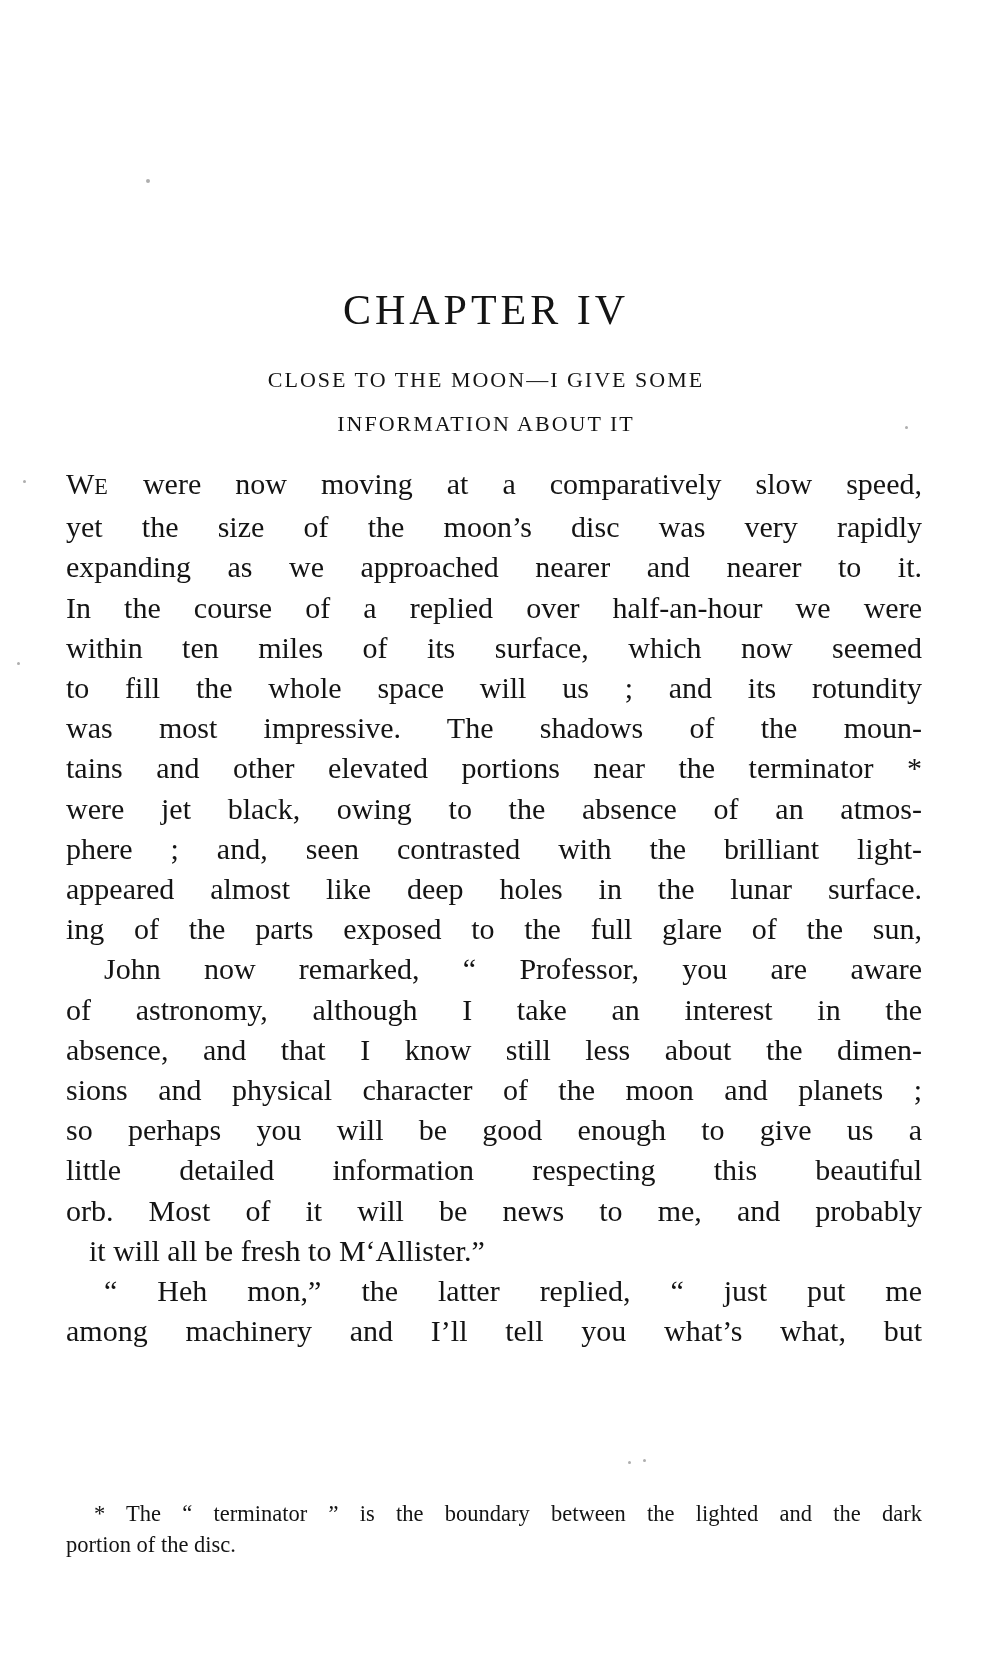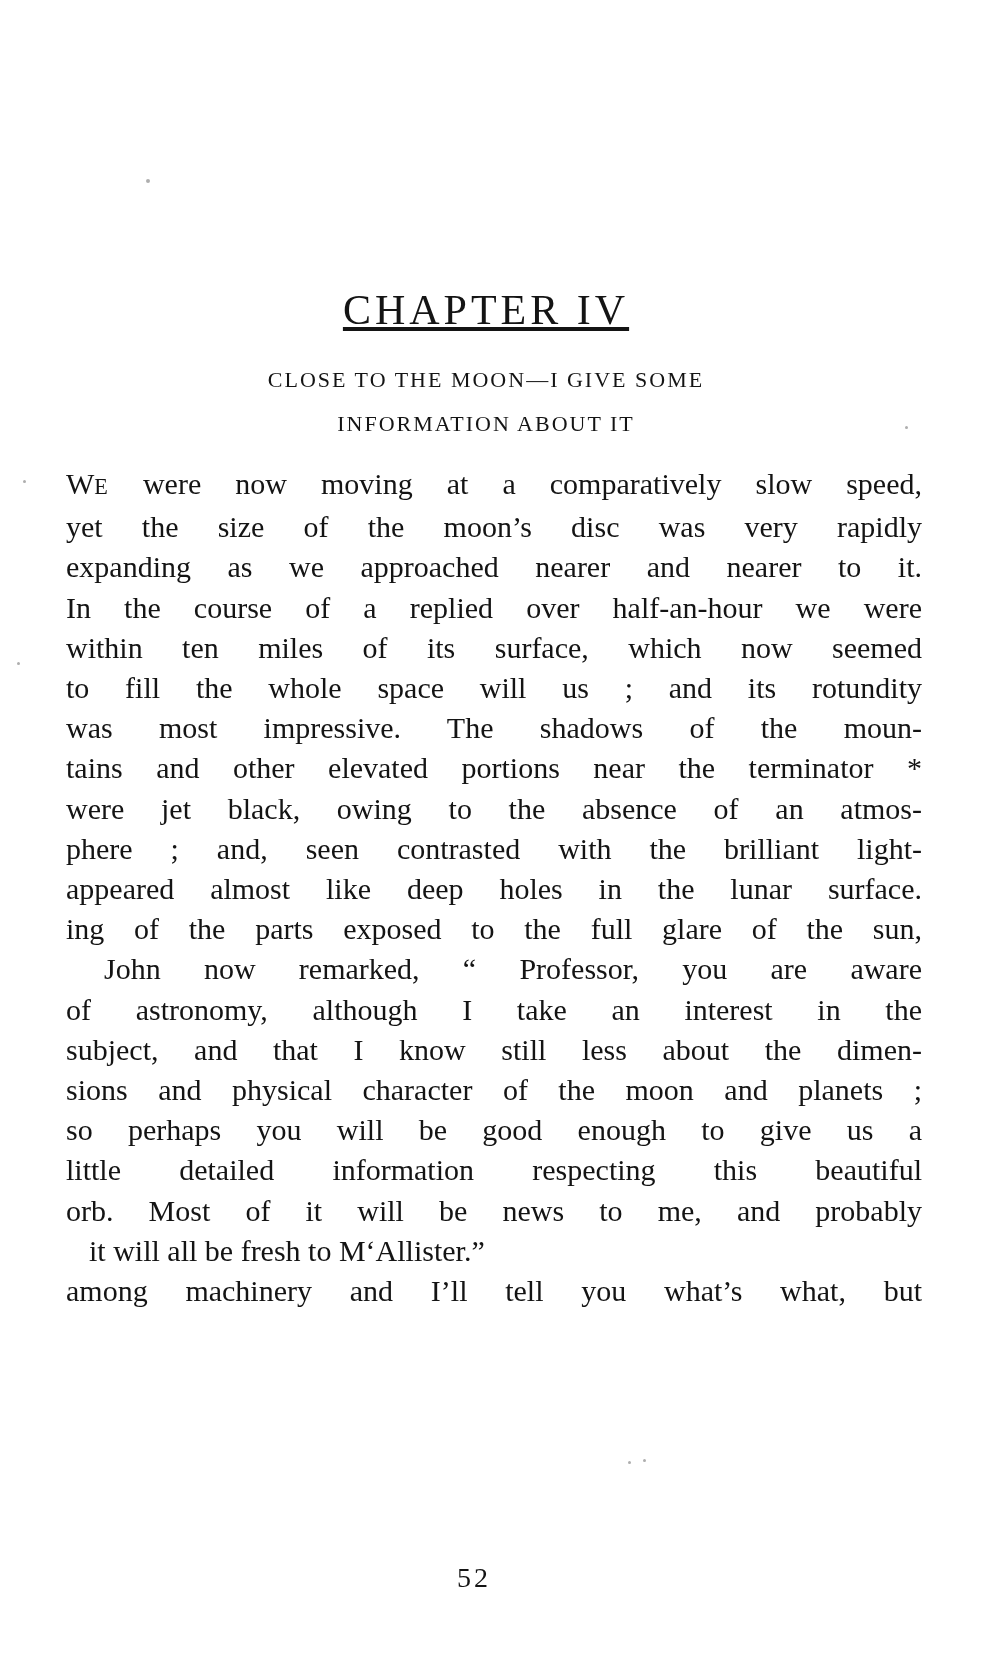--- a/index.html
+++ b/index.html
@@ -11,21 +11,20 @@
     color: #141414;
     overflow: hidden;
   }
   .page { position: absolute; inset: 0; background: #fff; }
 
   .chapter-heading {
     position: absolute; left: 50px; top: 286px; width: 872px;
     text-align: center;
     font-size: 42px; letter-spacing: 4px;
     font-weight: normal;
-    text-decoration: underline;
   }
   .chapter-subtitle {
     position: absolute; left: 50px; top: 358px; width: 872px;
     text-align: center;
     font-size: 22px; letter-spacing: 2px;
     line-height: 44px;
   }
 
   .body-text {
     position: absolute; left: 66px; top: 464px; width: 856px;
@@ -96,25 +95,29 @@
     <div class="line">within ten miles of its surface, which now seemed</div>
     <div class="line">to fill the whole space will us ; and its rotundity</div>
     <div class="line">was most impressive.  The shadows of the moun-</div>
     <div class="line">tains and other elevated portions near the terminator *</div>
     <div class="line">were jet black, owing to the absence of an atmos-</div>
     <div class="line">phere ; and, seen contrasted with the brilliant light-</div>
     <div class="line">appeared almost like deep holes in the lunar surface.</div>
     <div class="line">ing of the parts exposed to the full glare of the sun,</div>
     <div class="line indent">John now remarked, “ Professor, you are aware</div>
     <div class="line">of astronomy, although I take an interest in the</div>
-    <div class="line">subject, and that I know still less about the dimen-</div>
+    <div class="line">absence, and that I know still less about the dimen-</div>
     <div class="line">sions and physical character of the moon and planets ;</div>
     <div class="line">so perhaps you will be good enough to give us a</div>
     <div class="line">little detailed information respecting this beautiful</div>
     <div class="line">orb.  Most of it will be news to me, and probably</div>
     <div class="line no-justify">it will all be fresh to M‘Allister.”</div>
+    <div class="line indent">“ Heh mon,” the latter replied, “ just put me</div>
     <div class="line">among machinery and I’ll tell you what’s what, but</div>
   </div>
 
+  <div class="footnote">
+    <div class="footnote-line-1">* The “ terminator ” is the boundary between the lighted and the dark</div>
+    <div class="footnote-line-2">portion of the disc.</div>
+  </div>
 
-  <div class="page-number">52</div>
 
 </div>
 
 </body></html>

